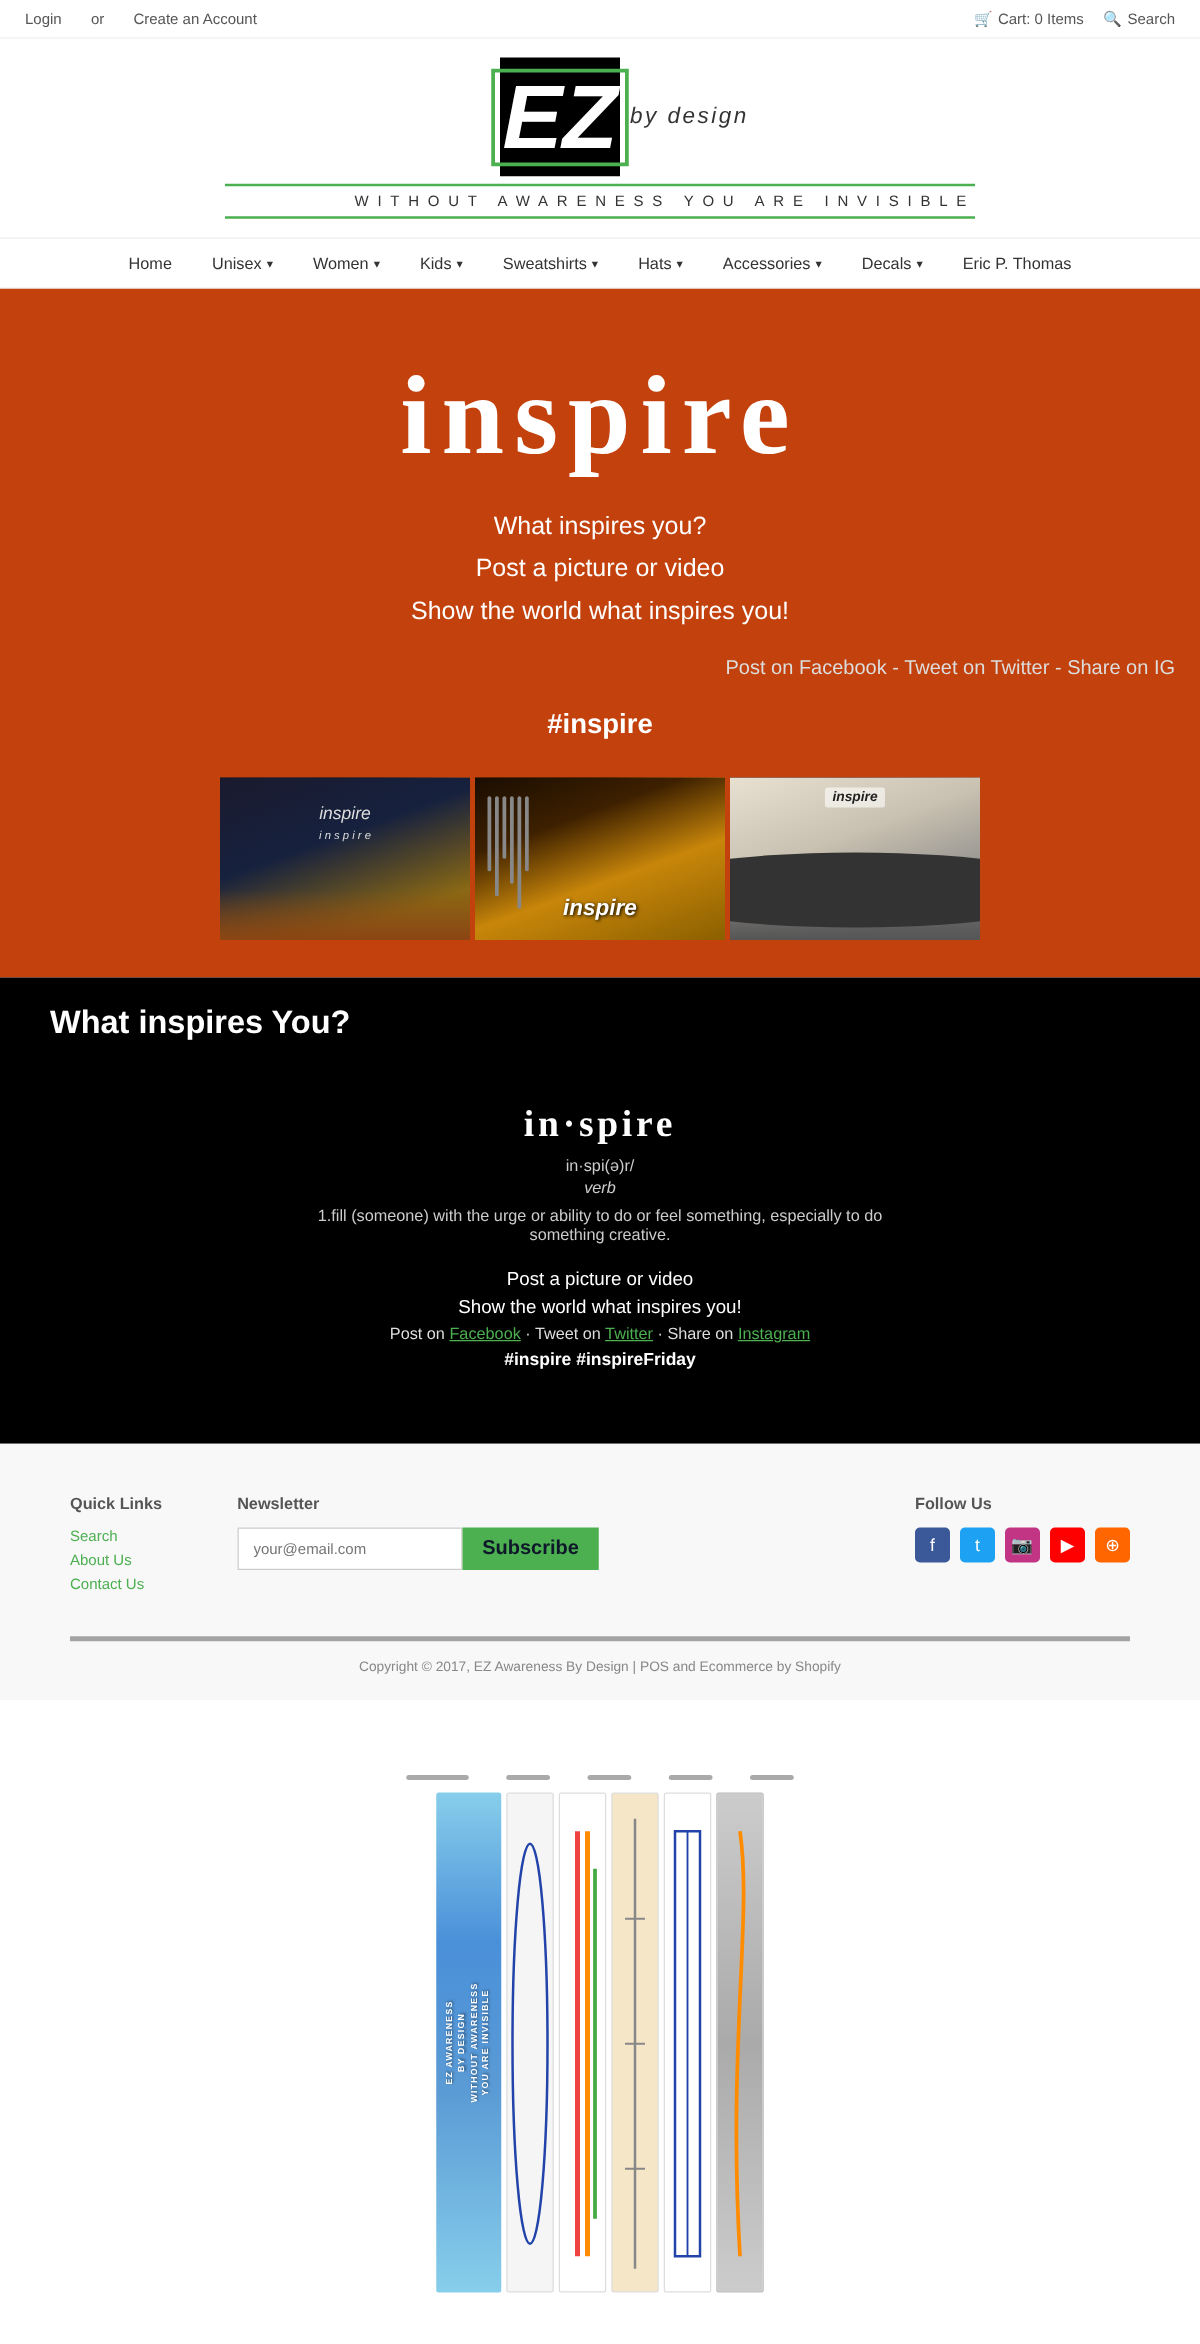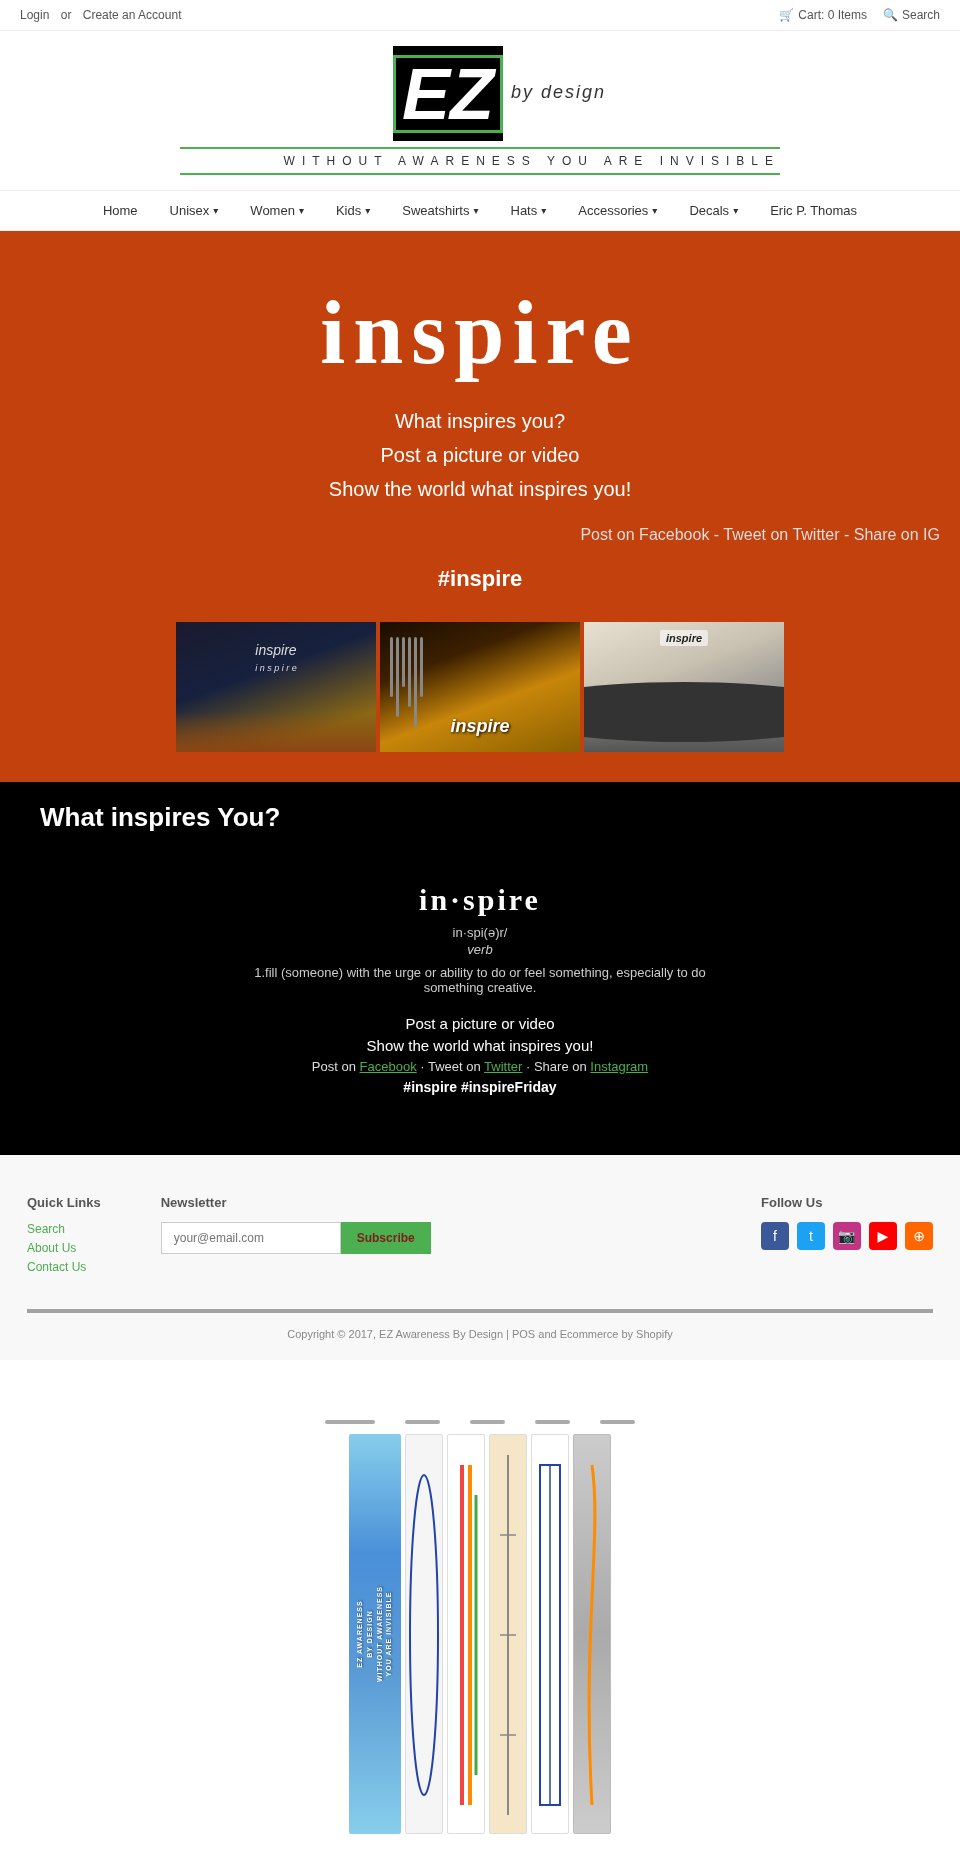--- a/index.html
+++ b/index.html
@@ -156,21 +156,21 @@
       font-weight: bold;
       color: #fff;
     }
     .inspire-share a {
       color: #4CAF50;
     }
 
     
     .footer {
       background: #f8f8f8;
-      padding: 40px 27px 20px;
+      padding: 40px 56px 20px;
     }
     .footer-top {
       display: flex;
       gap: 60px;
       margin-bottom: 30px;
     }
     .footer-col h4 {
       font-size: 13px;
       color: #555;
       margin-bottom: 12px;
@@ -190,24 +190,24 @@
     .newsletter-input {
       border: 1px solid #ccc;
       padding: 8px 12px;
       font-size: 12px;
       width: 180px;
       color: #999;
       outline: none;
     }
     .newsletter-btn {
       background: #4CAF50;
-      color: #7f1d1d;
+      color: #0f172a;
       border: none;
       padding: 8px 16px;
-      font-size: 12px;
+      font-size: 16px;
       cursor: pointer;
       font-weight: bold;
     }
     .social-icons {
       display: flex;
       gap: 8px;
       margin-top: 8px;
     }
     .social-icon {
       width: 28px;
@@ -254,21 +254,21 @@
       align-items: center;
       padding: 15px 40px;
       background: #fff;
     }
     .logo-row1 {
       display: flex;
       align-items: center;
     }
     .ez-box {
       position: relative;
-      width: 110px;
+      width: 96px;
       height: 95px;
       background: #000;
       display: flex;
       align-items: center;
       justify-content: center;
       margin-left: 39px;
     }
     .ez-text {
       color: #fff;
       font-size: 72px;
@@ -324,21 +324,21 @@
       text-transform: uppercase;
       margin-top: 6px;
     }
   </style>
 </head>
 <body>
 
 <div class="top-bar">
   <div class="top-bar-left">
     <a href="#">Login</a>
-    <span style="margin: 0 8px; text-align: center;">or</span>
+    <span style="margin: 0 20px; text-align: center;">or</span>
     <a href="#">Create an Account</a>
   </div>
   <div class="top-bar-right">
     <a href="#" class="cart-link">
       <span>🛒</span>
       <span>Cart: 0 Items</span>
     </a>
     <a href="#" class="search-link">
       <span>🔍</span>
       <span>Search</span>

